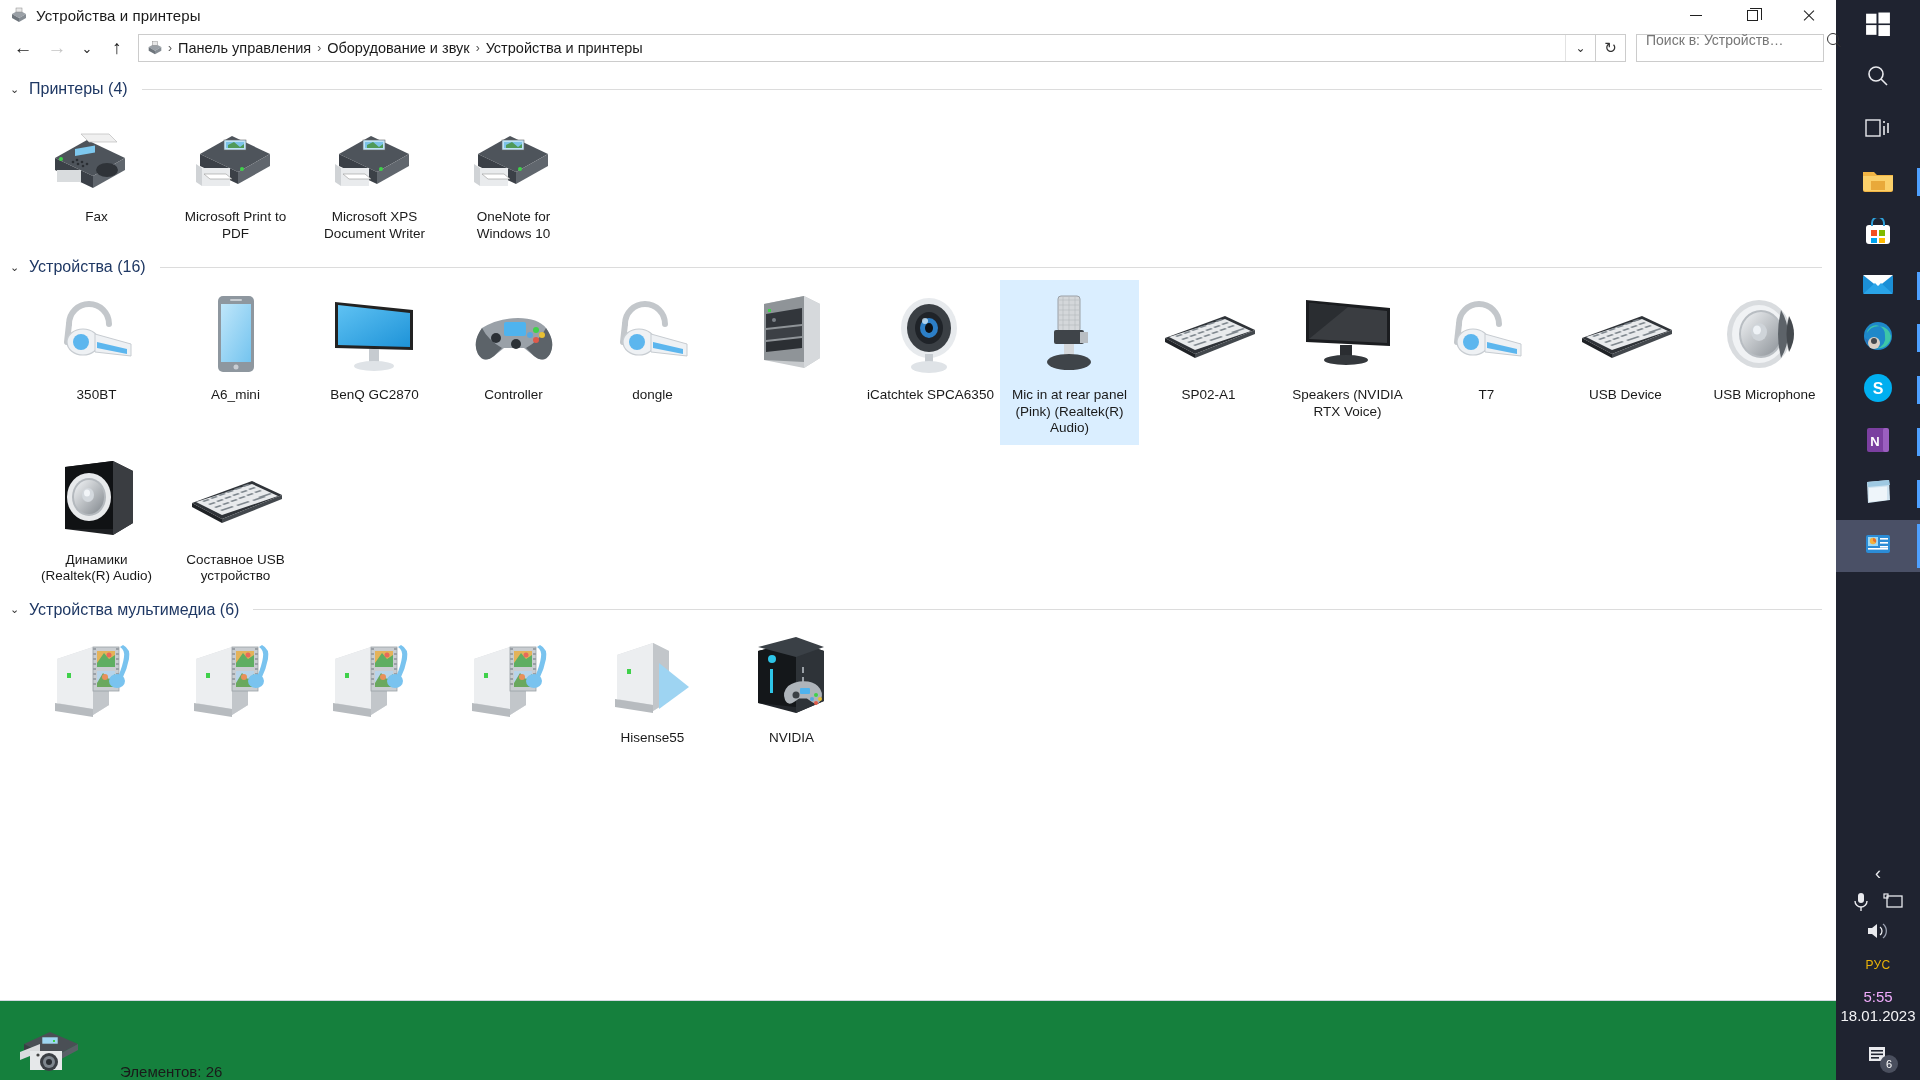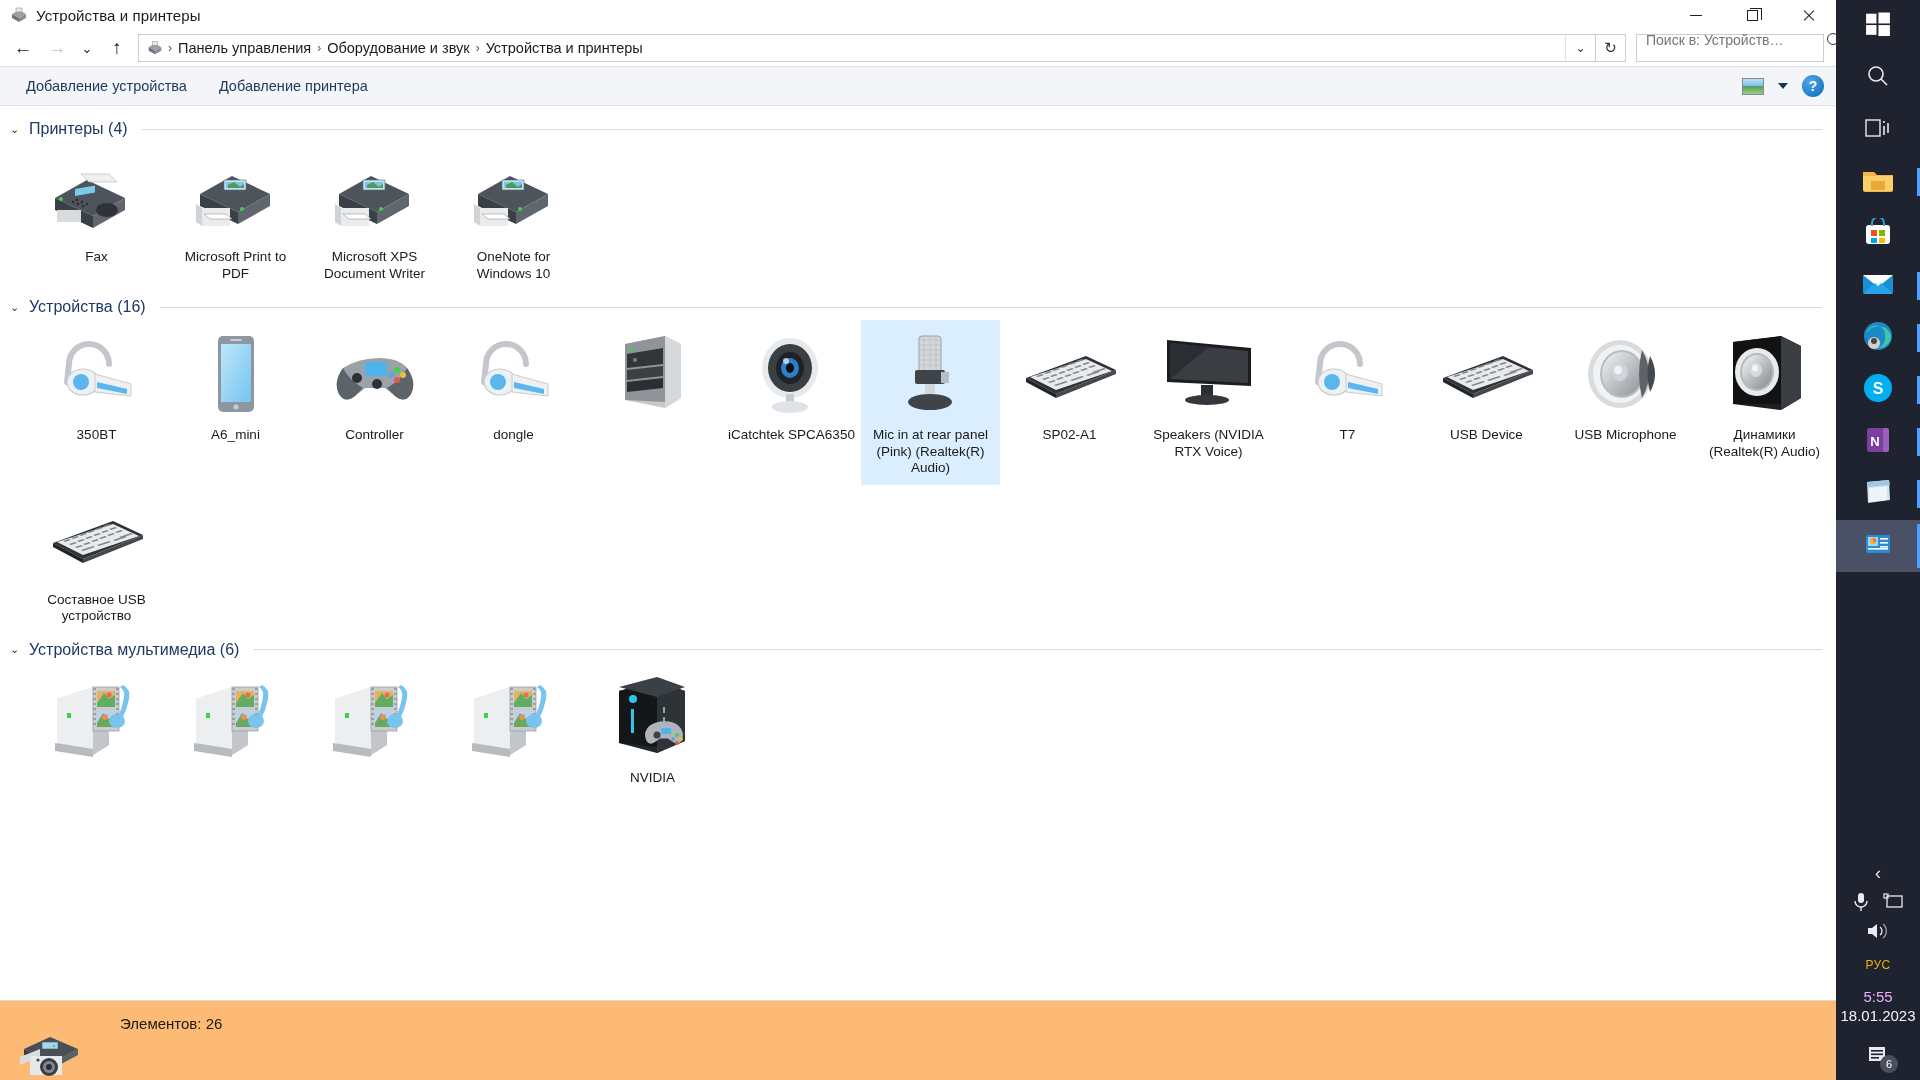--- a/index.html
+++ b/index.html
@@ -62,21 +62,21 @@
   .sec-title { font-size: 16px; color: #1f3864; white-space: nowrap; }
   .sec-rule { flex: 1 1 auto; height: 1px; background: #dcdcdc; margin: 0 14px 0 14px; }
 
   .tiles { display: flex; flex-wrap: wrap; padding-left: 27px; }
   .tile { width: 139px; padding: 6px 4px 8px 4px; display: flex; flex-direction: column; align-items: center; }
   .tile.selected { background: #daeeff; }
   .tile-art { height: 92px; width: 100%; display: flex; align-items: flex-end; justify-content: center; }
   .tile-label { margin-top: 9px; font-size: 13.5px; line-height: 16.5px; color: #1a1a1a; text-align: center; width: 100%; word-wrap: break-word; }
 
   
-  .statusbar { height: 80px; background: #fdba74; border-top: 1px solid #d4d9e2; display: flex; align-items: flex-start; padding: 10px 0 0 16px; flex: 0 0 80px; position: relative; }
+  .statusbar { height: 80px; background: #15803d; border-top: 1px solid #d4d9e2; display: flex; align-items: flex-end; padding: 10px 0 0 16px; flex: 0 0 80px; position: relative; }
   .status-art { width: 74px; height: 62px; position: relative; margin-top: 12px;}
   .status-text { font-size: 15px; color: #1a1a1a; margin-left: 30px; margin-top: 4px; }
 
   
   .taskbar { width: 84px; height: 1080px; background: #1f2330; display: flex; flex-direction: column; align-items: center; flex: 0 0 84px; }
   .tb-item { width: 84px; height: 52px; display: flex; align-items: center; justify-content: center; position: relative; }
   .tb-item.active { background: #4a5066; }
   .tb-item.active::after { content:""; position:absolute; right:0; top:4px; bottom:4px; width:3px; background:#4ea0ff; }
   .tb-item.running::after { content:""; position:absolute; right:0; top:12px; bottom:12px; width:3px; background:#4ea0ff; }
   .tb-tray { margin-top: auto; width: 84px; display: flex; flex-direction: column; align-items: center; padding-bottom: 10px; }
@@ -151,29 +151,20 @@
         <div class="addr-chevron">⌄</div>
       </div>
       <div class="addr-refresh" style="border:1px solid #ccc;border-left:none;height:28px;">↻</div>
 
       <div class="search-box">
         <input value="" placeholder="Поиск в: Устройств…" style="">
         <span class="search-icon"></span>
       </div>
     </div>
 
-    <div class="commandbar">
-      <span class="cmd-link">Добавление устройства</span>
-      <span class="cmd-link">Добавление принтера</span>
-      <div class="cmd-right">
-        <span class="view-icon"></span>
-        <span class="view-caret"></span>
-        <span class="help-btn">?</span>
-      </div>
-    </div>
 
     <div class="content" id="content">
         <div class="section-header">
           <span class="sec-chevron">⌄</span>
           <span class="sec-title">Принтеры (4)</span>
           <span class="sec-rule"></span>
         </div>
         <div class="tiles">
           <div class="tile">
             <div class="tile-art">
@@ -277,20 +268,35 @@
     <linearGradient id="pg" x1="0" y1="0" x2="1" y2="1">
       <stop offset="0" stop-color="#bfe6fa"></stop>
                   <stop offset="1" stop-color="#74c4ef"></stop>
     </linearGradient>
     <rect x="35" y="14" width="30" height="58" fill="url(#pg)"></rect>
     <rect x="44" y="9" width="12" height="2" rx="1" fill="#c9ced3"></rect>
     <circle cx="50" cy="77" r="2.5" fill="#c9ced3"></circle>
   </svg>
             </div>
             <div class="tile-label">A6_mini</div>
+          </div>
+          <div class="tile">
+            <div class="tile-art">
+              <svg width="100" height="88" viewBox="0 0 100 88">
+    <polygon points="10,12 88,20 88,60 10,58" fill="#222"></polygon>
+    <linearGradient id="mg" x1="0" y1="0" x2="1" y2="1">
+      <stop offset="0" stop-color="#5fc2f3"></stop>
+                  <stop offset="1" stop-color="#1e93d8"></stop>
+    </linearGradient>
+    <polygon points="13,15 85,23 85,57 13,55" fill="url(#mg)"></polygon>
+    <rect x="44" y="59" width="10" height="14" fill="#c6cbd0"></rect>
+    <ellipse cx="49" cy="76" rx="20" ry="5" fill="#dfe3e7"></ellipse>
+  </svg>
+            </div>
+            <div class="tile-label">BenQ GC2870</div>
           </div>
           <div class="tile">
             <div class="tile-art">
               <svg width="100" height="88" viewBox="0 0 100 88">
     <path d="M18 38 q-10 14 -4 26 q6 10 16 2 l10 -8 l20 0 l10 8 q10 8 16 -2 q6 -12 -4 -26 q-8 -10 -28 -10 q-20 0 -36 10 z" fill="#9aa1a8"></path>
     <path d="M18 38 q-10 14 -4 26 q6 10 16 2 l8 -8 q-14 -8 -20 -20 z" fill="#5c6369"></path>
     <path d="M82 38 q10 14 4 26 q-6 10 -16 2 l-8 -8 q14 -8 20 -20 z" fill="#5c6369"></path>
     <rect x="40" y="32" width="22" height="14" rx="2" fill="#4fb3ee"></rect>
     <circle cx="32" cy="48" r="5" fill="#2c3136"></circle>
     <circle cx="52" cy="54" r="5" fill="#2c3136"></circle>
@@ -695,20 +701,33 @@
     </g>
     <path d="M76 12 q8 4 6 14 q-2 10 -6 18 l-5 0 q5 -12 6 -20 q1 -7 -4 -10 z" fill="#79c3ef"></path>
     <ellipse cx="70" cy="48" rx="8" ry="7" fill="#79c3ef"></ellipse>
   </svg>
             </div>
             <div class="tile-label"></div>
           </div>
           <div class="tile">
             <div class="tile-art">
               <svg width="100" height="88" viewBox="0 0 100 88">
+    <polygon points="14,22 50,10 66,18 66,68 50,78 14,66" fill="#d8dbde"></polygon>
+    <polygon points="14,22 50,10 50,72 14,66" fill="#eceef0"></polygon>
+    <polygon points="50,10 66,18 66,68 50,78" fill="#c2c6ca"></polygon>
+    <polygon points="12,66 50,72 50,80 12,74" fill="#b7bbbf"></polygon>
+    <rect x="24" y="36" width="4" height="5" fill="#3fd14a"></rect>
+    <polygon points="56,30 86,54 56,76" fill="#9ed4f2"></polygon>
+  </svg>
+            </div>
+            <div class="tile-label">Hisense55</div>
+          </div>
+          <div class="tile">
+            <div class="tile-art">
+              <svg width="100" height="88" viewBox="0 0 100 88">
     <polygon points="16,18 54,8 82,18 82,68 54,80 16,70" fill="#22262b"></polygon>
     <polygon points="16,18 54,8 54,74 16,70" fill="#14171a"></polygon>
     <polygon points="54,8 82,18 82,68 54,80" fill="#2e3338"></polygon>
     <polygon points="16,14 54,4 82,14 54,24" fill="#3a4046"></polygon>
     <circle cx="30" cy="26" r="4" fill="#2ec5e8"></circle>
     <rect x="28" y="36" width="3" height="24" fill="#2ec5e8"></rect>
     <rect x="60" y="34" width="2" height="6" fill="#9aa0a6"></rect>
     <rect x="60" y="44" width="2" height="6" fill="#9aa0a6"></rect>
     <path d="M58 56 q-8 8 -4 18 q4 8 12 2 l6 -4 l10 0 l6 4 q8 6 12 -2 q4 -10 -4 -18 q-6 -6 -18 -6 q-12 0 -20 6 z" fill="#aeb4ba" transform="translate(-10,0) scale(.78) translate(14,12)"></path>
     <rect x="58" y="55" width="10" height="6" rx="1" fill="#4fb3ee"></rect>

